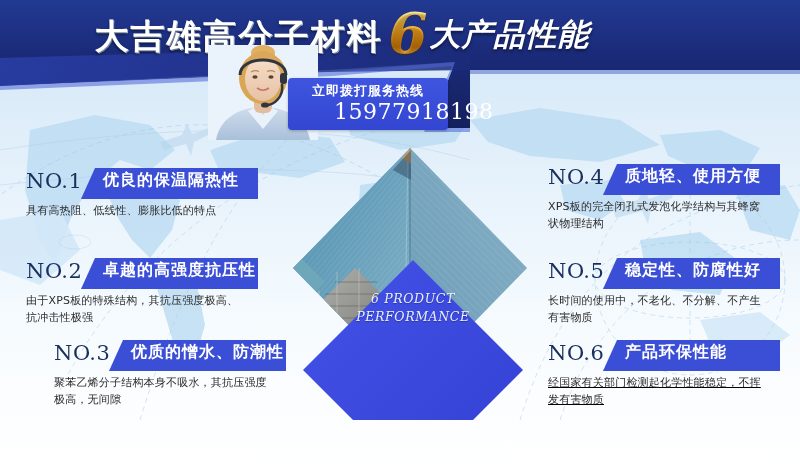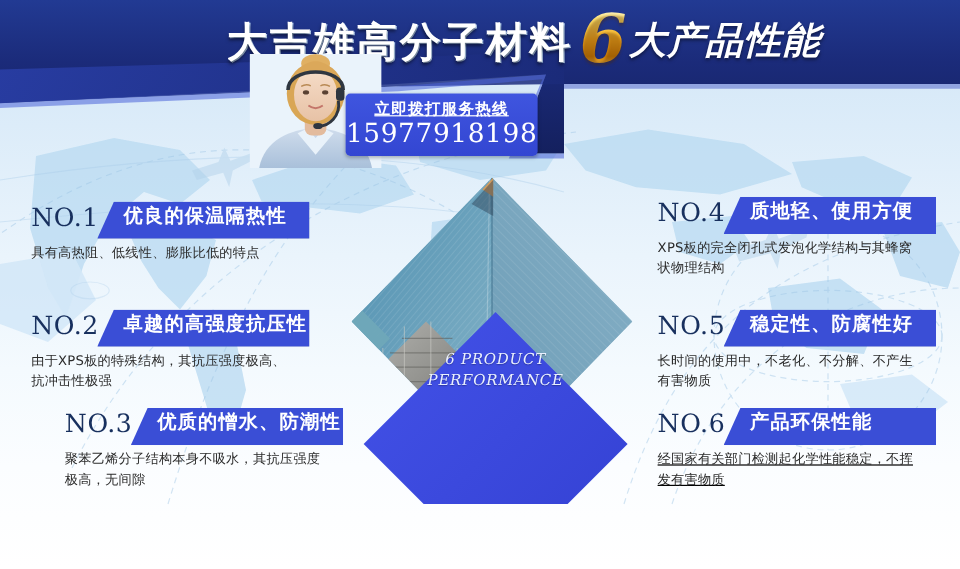--- a/index.html
+++ b/index.html
@@ -12,21 +12,21 @@
         background:linear-gradient(180deg,#cfe4f6 0%,#dcecf9 22%,#eaf4fc 45%,#f4fafe 65%,#fbfdff 82%,#ffffff 100%);}
 
   
   .map-layer{position:absolute;left:0;top:90px;width:800px;height:330px;opacity:.85;}
   .arcs{position:absolute;left:0;top:90px;width:800px;height:340px;opacity:.55;}
 
   
   .header{position:absolute;left:0;top:0;width:800px;height:150px;}
   .hdr-shape{position:absolute;left:0;top:0;width:800px;height:150px;}
   .hdr-title{position:absolute;left:0;top:8px;width:684px;height:64px;
-      text-align:right;pointer-events:none;}
+      text-align:center;pointer-events:none;}
   .t-main{
       font-family:"DejaVu Serif","Liberation Serif",serif;
       font-size:34px;font-weight:bold;letter-spacing:2px;
       color:#ffffff;
       text-shadow:0 2px 3px rgba(0,0,0,.55), 1px 1px 0 #b9d4f4;
       vertical-align:middle;
   }
   .t-six{
       display:inline-block;
       font-family:"DejaVu Serif","Liberation Serif",serif;
@@ -45,23 +45,23 @@
 
   
   .operator{position:absolute;left:208px;top:45px;width:110px;height:95px;overflow:hidden;}
 
   
   .hotline{position:absolute;left:288px;top:78px;width:160px;height:52px;
       background:linear-gradient(180deg,#3f55df 0%,#3346d2 100%);
       border-radius:4px;box-shadow:0 1px 3px rgba(0,0,0,.25);
       color:#fff;text-align:center;}
   .hl-top{font-size:13px;font-weight:bold;letter-spacing:1px;padding-top:4px;
-      font-family:"DejaVu Sans","Liberation Sans",sans-serif;text-decoration:underline;}
+      font-family:"DejaVu Sans","Liberation Sans",sans-serif;}
   .hl-num{font-family:"DejaVu Serif","Liberation Serif",serif;
-      font-size:22px;letter-spacing:.5px;line-height:1.05;}
+      font-size:22px;letter-spacing:.5px;line-height:1.05;margin-left:46px;}
 
   
   .feat{position:absolute;width:232px;}
   .feat-head{position:relative;height:28px;}
   .feat-no{position:absolute;left:0;top:1px;
       font-family:"DejaVu Serif","Liberation Serif",serif;
       font-size:21px;color:#18305e;letter-spacing:.5px;}
   .bar{position:absolute;left:55px;top:0;height:31px;width:177px;
       background:#3a4ed6;
       clip-path:polygon(14px 0,100% 0,100% 100%,0 100%);

